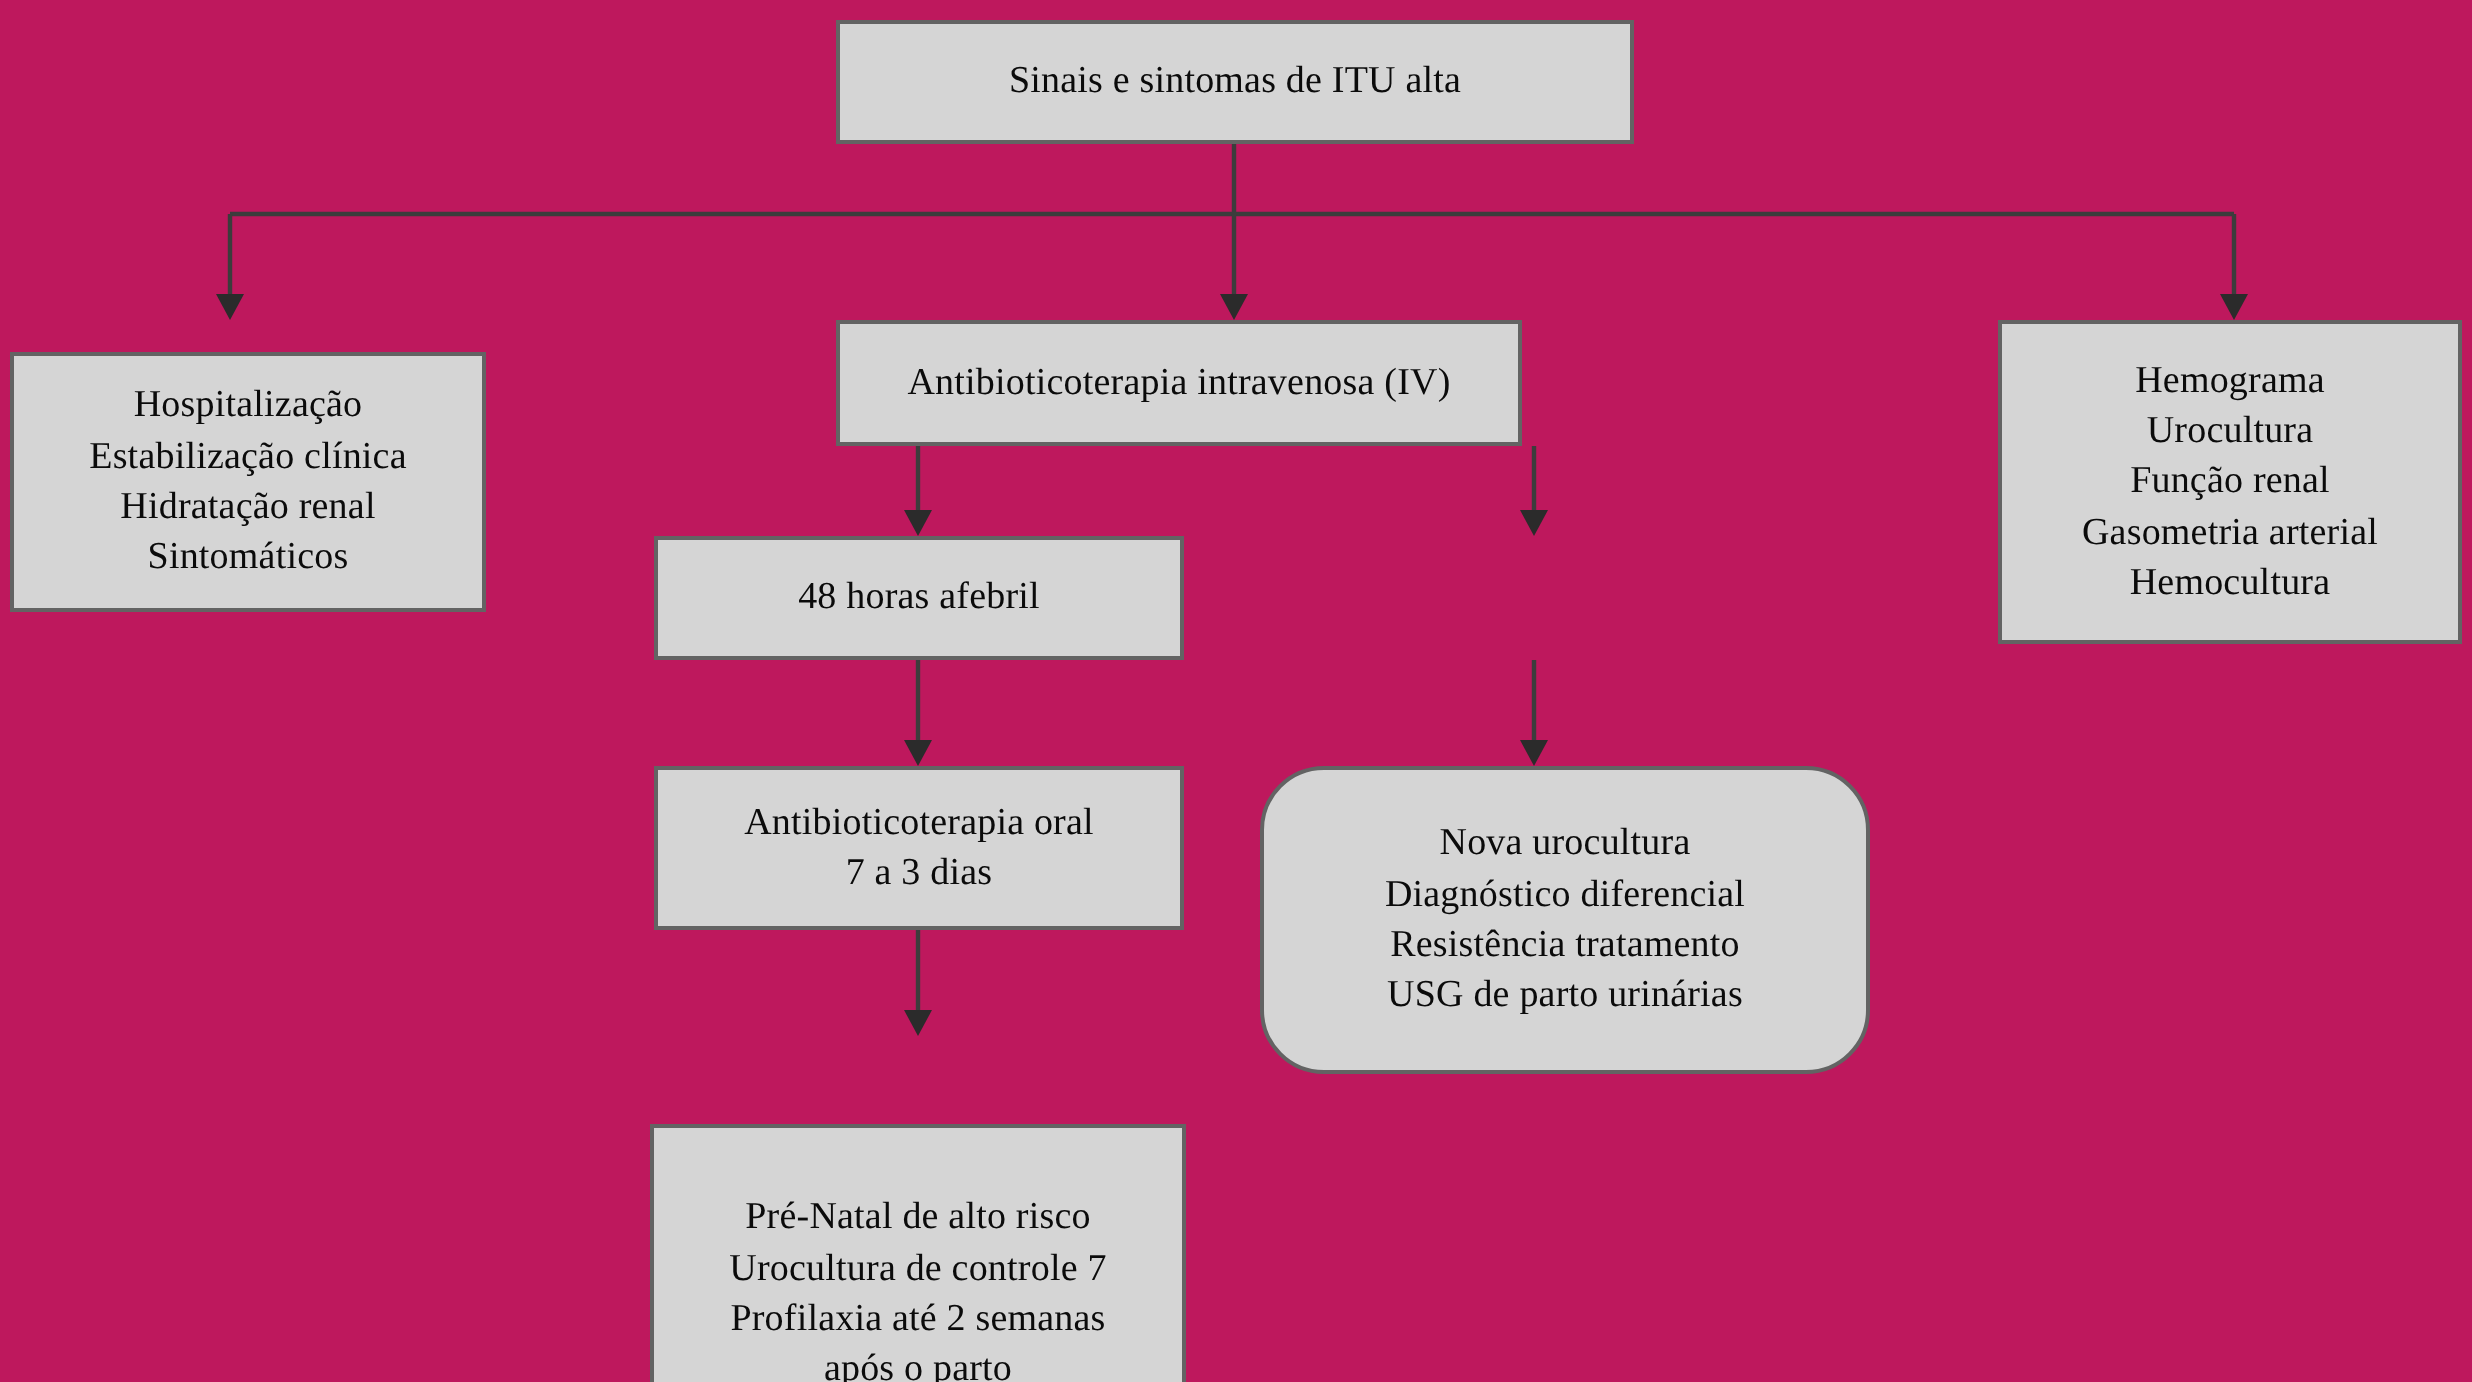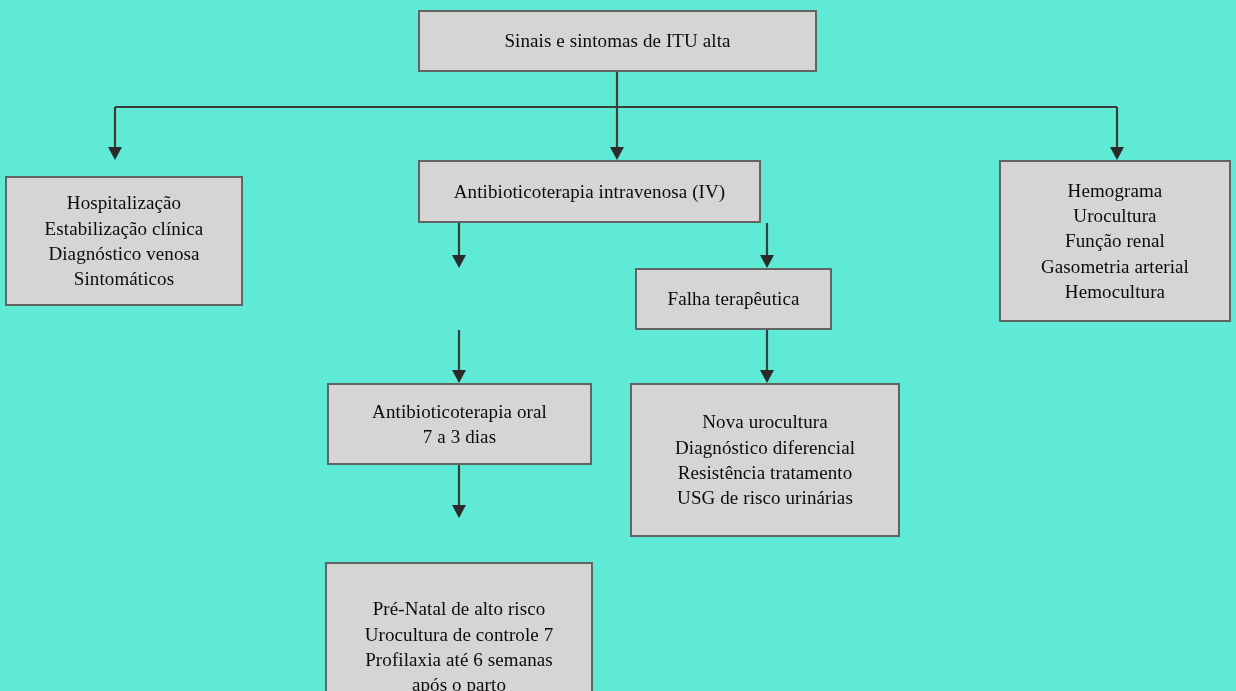--- a/index.html
+++ b/index.html
@@ -4,21 +4,21 @@
 <style>
   html, body {
     margin: 0;
     padding: 0;
     background: #ffffff;
   }
   #canvas {
     position: relative;
     width: 1236px;
     height: 691px;
-    background: #5eead4;
+    background: #be185d;
     overflow: hidden;
     font-family: "Liberation Serif", "DejaVu Serif", serif;
   }
   .node {
     position: absolute;
     box-sizing: border-box;
     background: #d5d5d5;
     border: 2px solid #636363;
     display: flex;
     flex-direction: column;
@@ -86,53 +86,53 @@
     <polygon points="452,505 466,505 459,518"></polygon>
   </svg>
 
   <div class="node" style="left:418px; top:10px; width:399px; height:62px;">
     <span class="line">Sinais e sintomas de ITU alta</span>
   </div>
 
   <div class="node" style="left:5px; top:176px; width:238px; height:130px;">
     <span class="line">Hospitalização</span>
     <span class="line">Estabilização clínica</span>
-    <span class="line">Diagnóstico venosa</span>
+    <span class="line">Hidratação renal</span>
     <span class="line">Sintomáticos</span>
   </div>
 
   <div class="node" style="left:418px; top:160px; width:343px; height:63px;">
     <span class="line">Antibioticoterapia intravenosa (IV)</span>
   </div>
 
   <div class="node" style="left:999px; top:160px; width:232px; height:162px;">
     <span class="line">Hemograma</span>
     <span class="line">Urocultura</span>
     <span class="line">Função renal</span>
     <span class="line">Gasometria arterial</span>
     <span class="line">Hemocultura</span>
   </div>
 
+  <div class="node" style="left:327px; top:268px; width:265px; height:62px;">
+    <span class="line">48 horas afebril</span>
+  </div>
 
-  <div class="node" style="left:635px; top:268px; width:197px; height:62px;">
-    <span class="line">Falha terapêutica</span>
-  </div>
 
   <div class="node" style="left:327px; top:383px; width:265px; height:82px;">
     <span class="line">Antibioticoterapia oral</span>
     <span class="line">7 a 3 dias</span>
   </div>
 
-  <div class="node" style="left:630px; top:383px; width:270px; height:154px;">
+  <div class="node" style="left:630px; top:383px; width:305px; height:154px;border-radius:32px;">
     <span class="line">Nova urocultura</span>
     <span class="line">Diagnóstico diferencial</span>
     <span class="line">Resistência tratamento</span>
-    <span class="line">USG de risco urinárias</span>
+    <span class="line">USG de parto urinárias</span>
   </div>
 
   <div class="node" style="left:325px; top:518px; width:268px; height:170px;margin-top:44px;">
     <span class="line">Pré-Natal de alto risco</span>
     <span class="line">Urocultura de controle 7</span>
-    <span class="line">Profilaxia até 6 semanas</span>
+    <span class="line">Profilaxia até 2 semanas</span>
     <span class="line">após o parto</span>
   </div>
 
 </div>
 
 </body></html>

